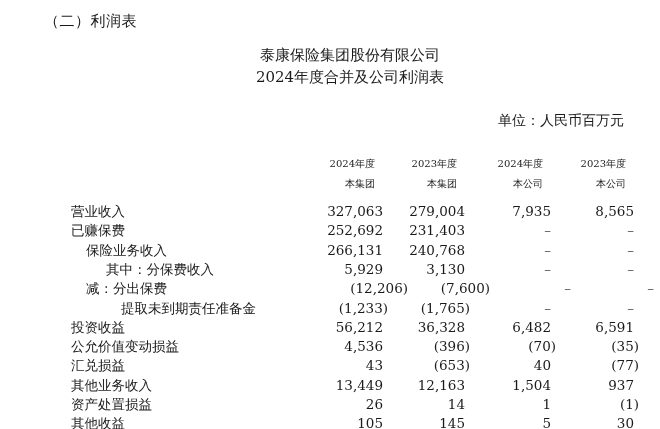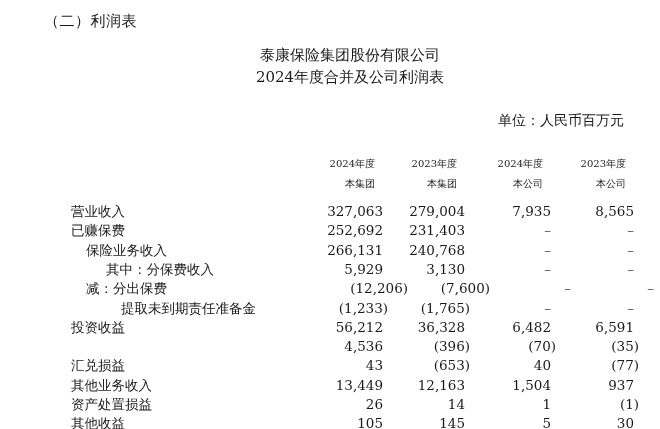--- a/index.html
+++ b/index.html
@@ -98,20 +98,21 @@
       <span class="num c4 dash">–</span>
     </div>
     <div class="row" style="top: 318.8px;">
       <span class="label" style="left: 55px;">投资收益</span>
       <span class="num c1">56,212</span>
       <span class="num c2">36,328</span>
       <span class="num c3">6,482</span>
       <span class="num c4">6,591</span>
     </div>
     <div class="row" style="top: 338.1px;">
+      <span class="label" style="left: 55px;">公允价值变动损益</span>
       <span class="num c1">4,536</span>
       <span class="num c2 neg">(396)</span>
       <span class="num c3 neg">(70)</span>
       <span class="num c4 neg">(35)</span>
     </div>
     <div class="row" style="top: 357.4px;">
       <span class="label" style="left: 55px;">汇兑损益</span>
       <span class="num c1">43</span>
       <span class="num c2 neg">(653)</span>
       <span class="num c3">40</span>

